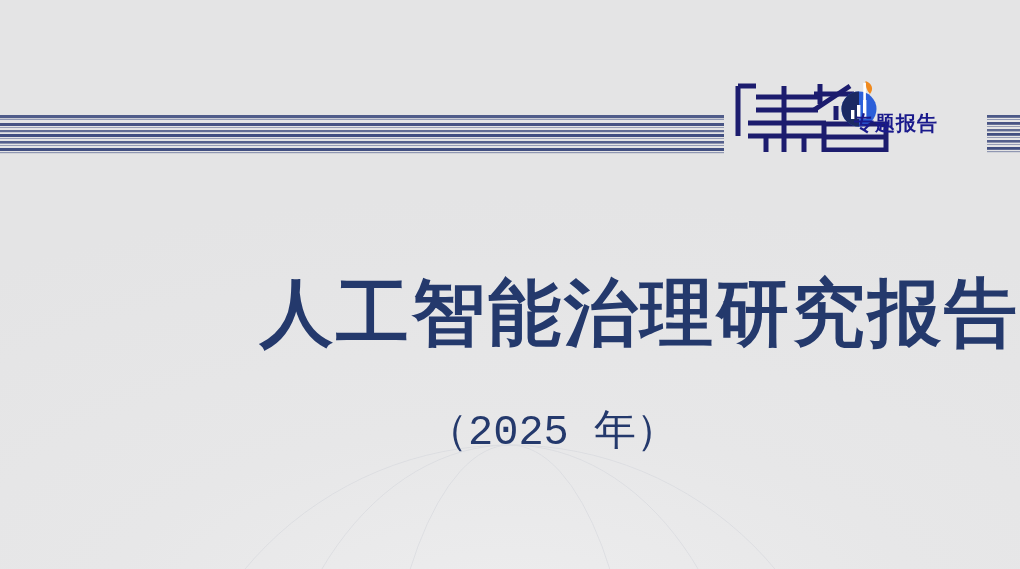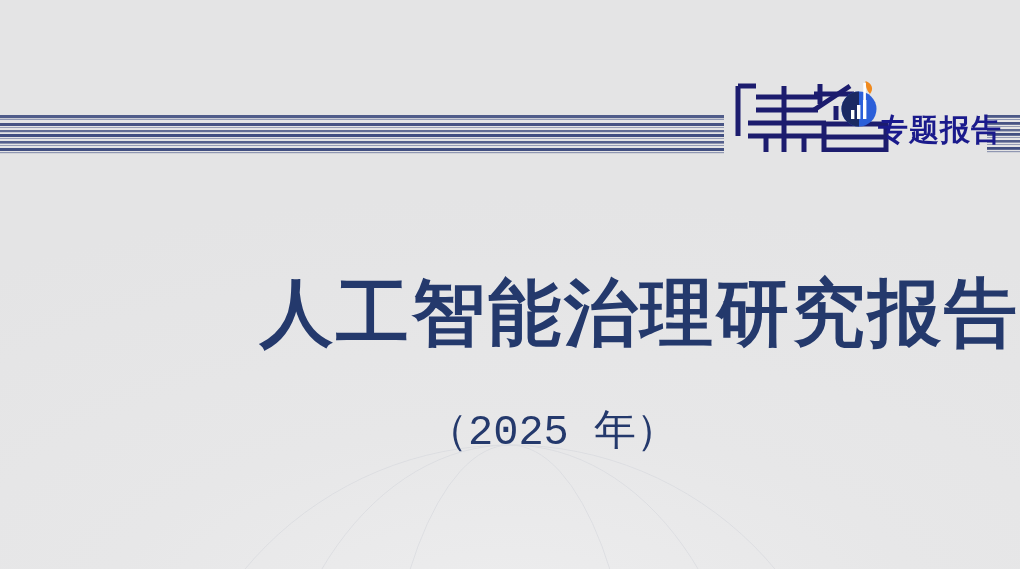--- a/index.html
+++ b/index.html
@@ -82,27 +82,26 @@
     position: absolute;
     left: 110px;
     top: 2px;
     width: 46px;
     height: 48px;
   }
   .logo-sub {
     position: absolute;
     left: 128px;
     top: 32px;
-    font-size: 30px;
+    font-size: 20px;
     font-weight: 700;
     letter-spacing: 1px;
     color: #1a1a8c;
     white-space: nowrap;
     font-family: "DejaVu Sans", "Liberation Sans", sans-serif;
-    margin-left: 24px;
   }
 
   
   .title {
     position: absolute;
     left: 0;
     top: 276px;
     width: 1020px;
     text-align: right;
     font-size: 73px;

